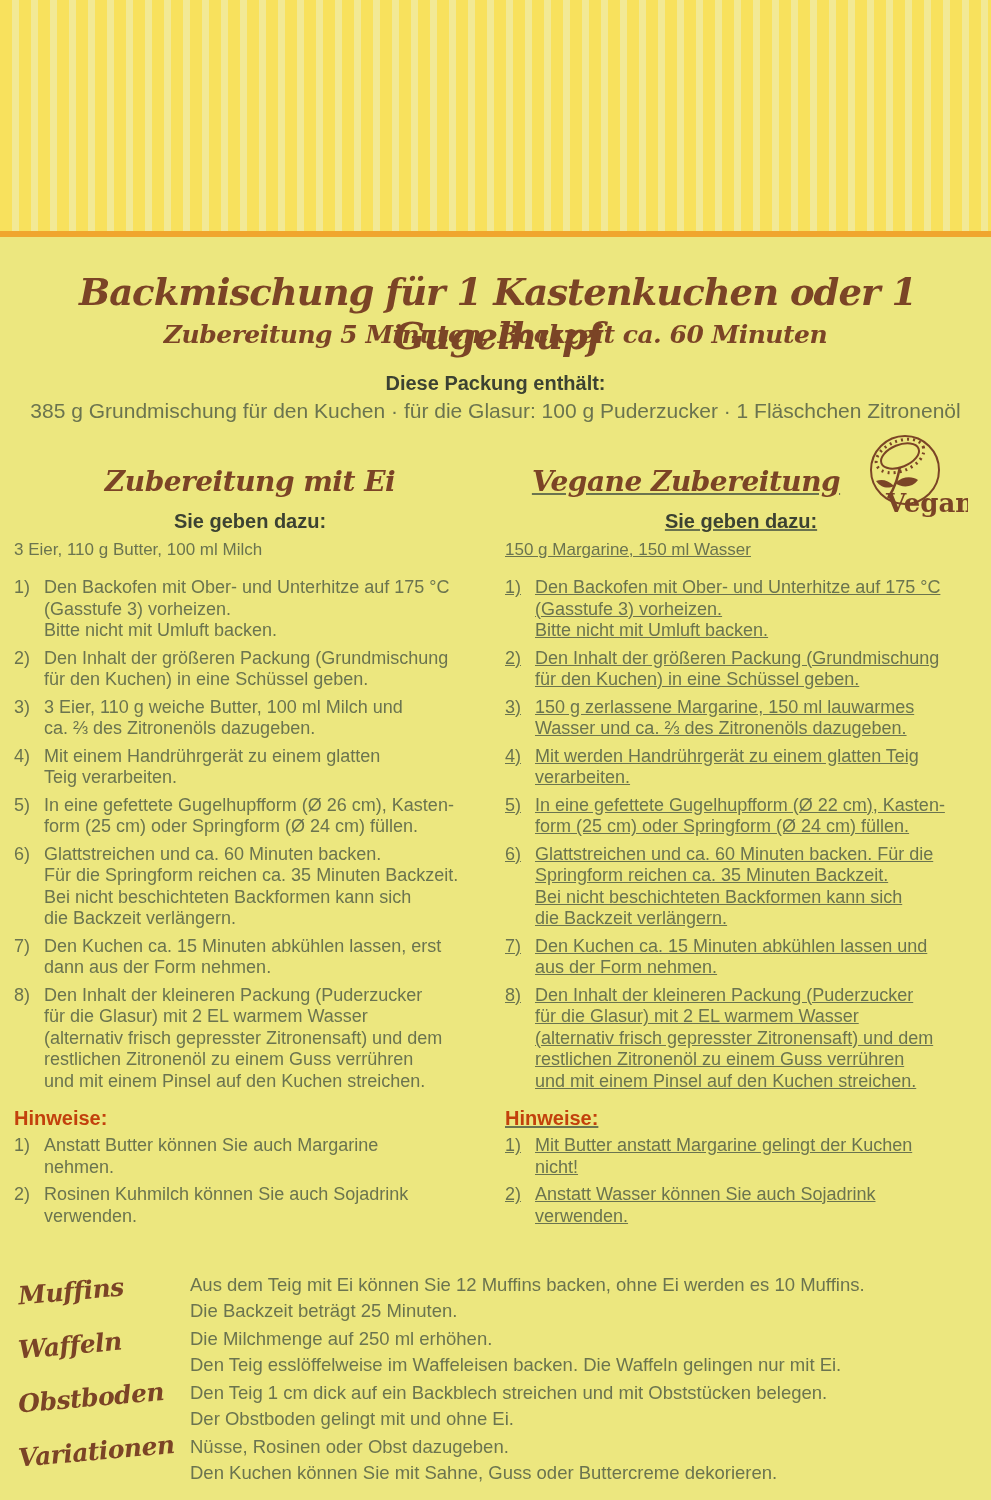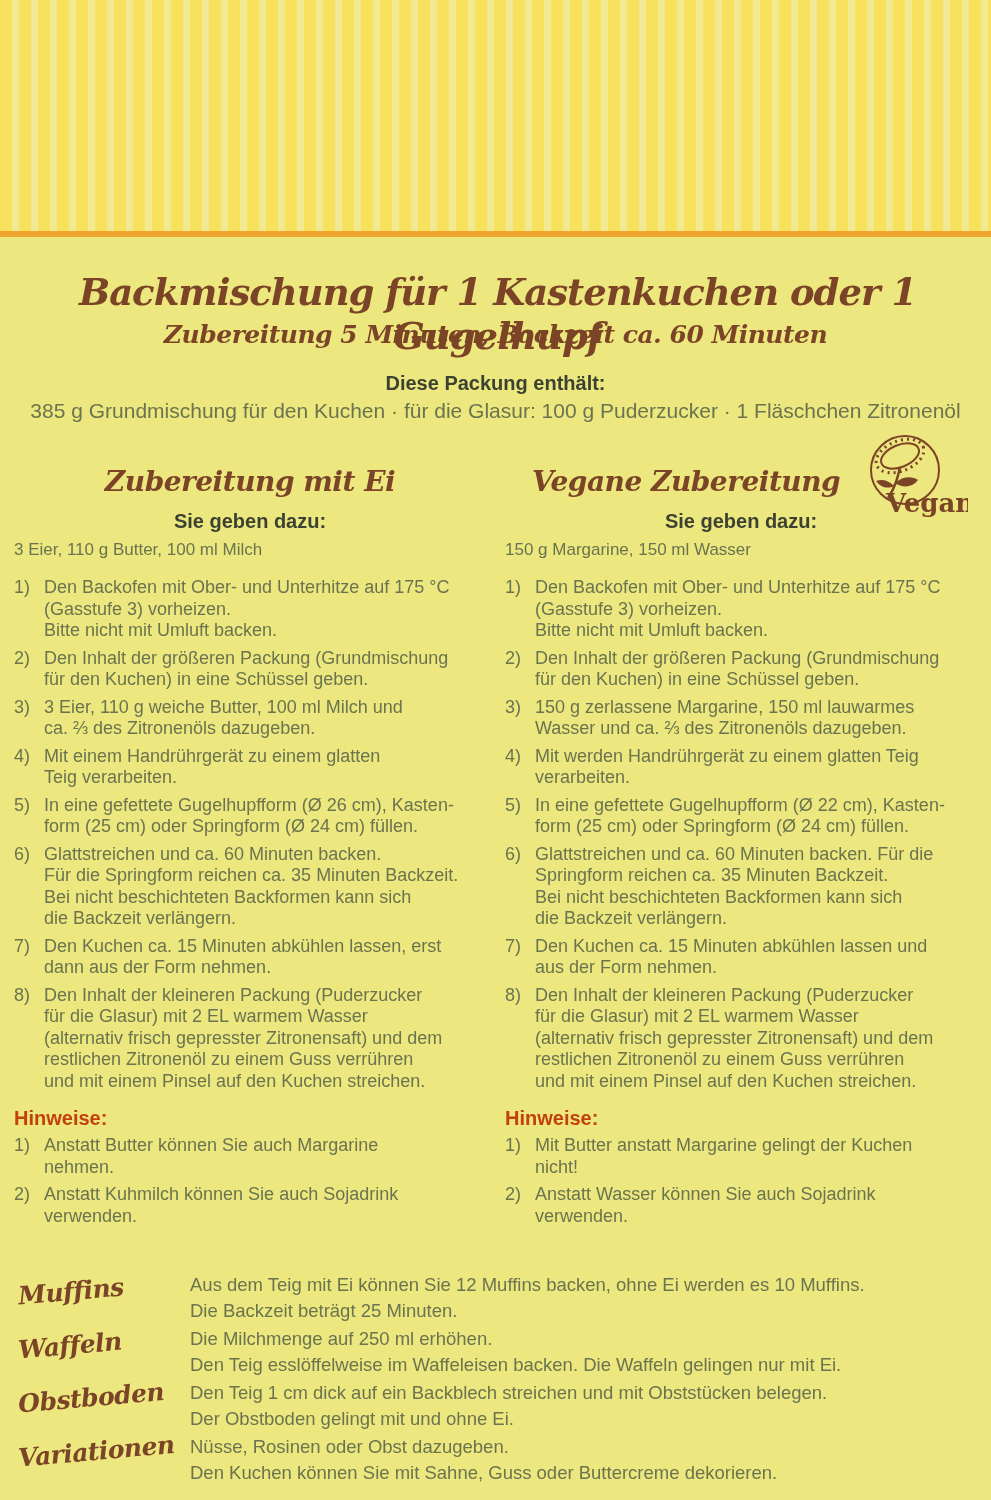--- a/index.html
+++ b/index.html
@@ -41,21 +41,21 @@
     text-align:center;font-size:20px;font-weight:bold;color:#3c4232;
   }
   .contains-text{
     position:absolute;top:399px;left:0;width:100%;
     text-align:center;font-size:21px;color:#6b744f;
   }
   .col{
     position:absolute;top:462px;width:472px;
   }
   .col.left{left:14px;}
-  .col.right{left:505px;}
+  .col.right{left:505px;text-decoration:underline;}
   .col-head{
     font-size:28px;line-height:40px;text-align:center;margin:0;
     letter-spacing:-0.5px;
   }
   .col.right .col-head{padding-right:110px;}
   .add-heading{
     margin-top:8px;text-align:center;
     font-size:20px;font-weight:bold;color:#3c4232;
   }
   .ingredients{
@@ -168,21 +168,21 @@
         </div>
     </div>
     <div class="notes-head">Hinweise:</div>
     <div class="note">
         <span class="num">1)</span>
         <span class="txt">Anstatt Butter können Sie auch Margarine
 nehmen.</span>
       </div>
     <div class="note">
         <span class="num">2)</span>
-        <span class="txt">Anstatt Kuhmilch können Sie auch Sojadrink
+        <span class="txt">Rosinen Kuhmilch können Sie auch Sojadrink
 verwenden.</span>
       </div>
   </section>
 
   <section class="col right">
     <h3 class="script col-head">Vegane Zubereitung</h3>
     <div class="add-heading">Sie geben dazu:</div>
     <div class="ingredients">150 g Margarine, 150 ml Wasser</div>
     <div class="steps">
       <div class="step">

